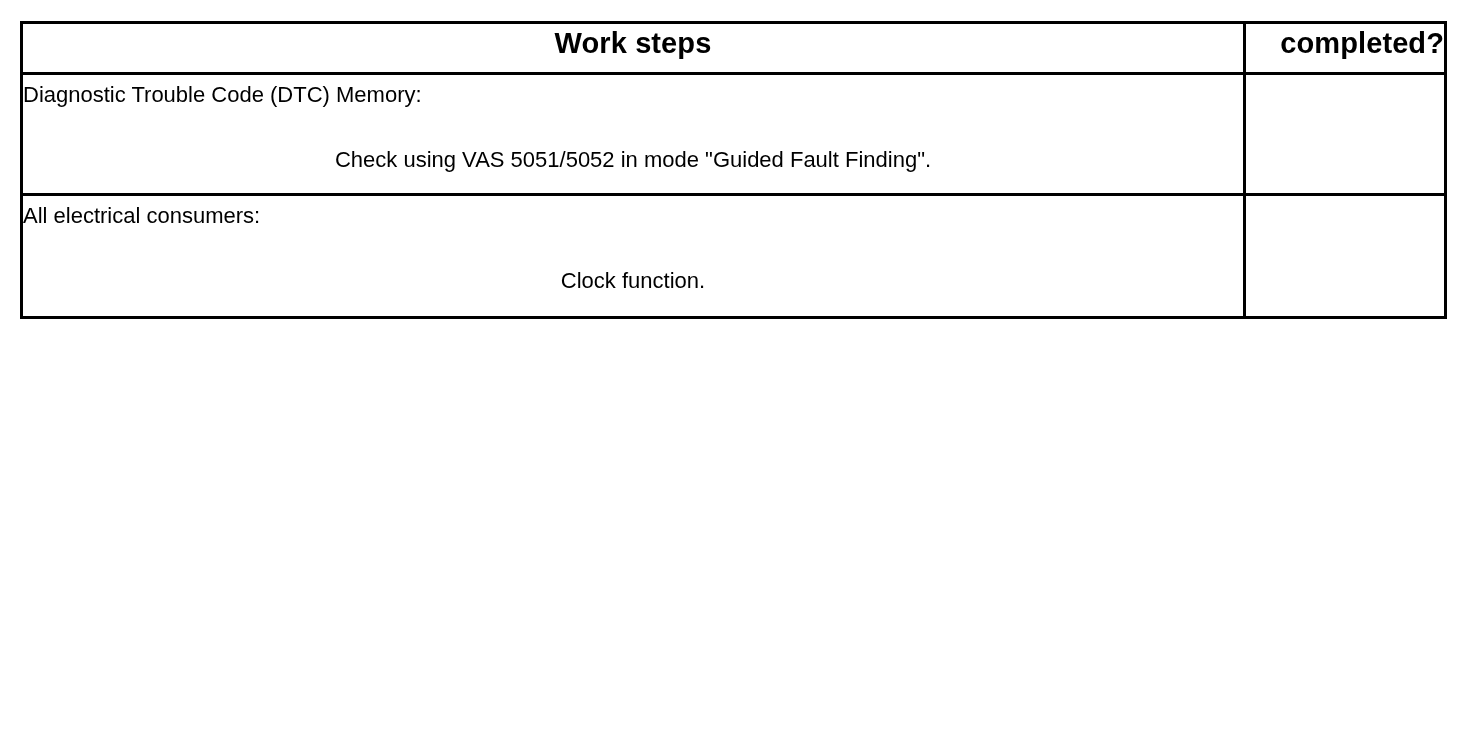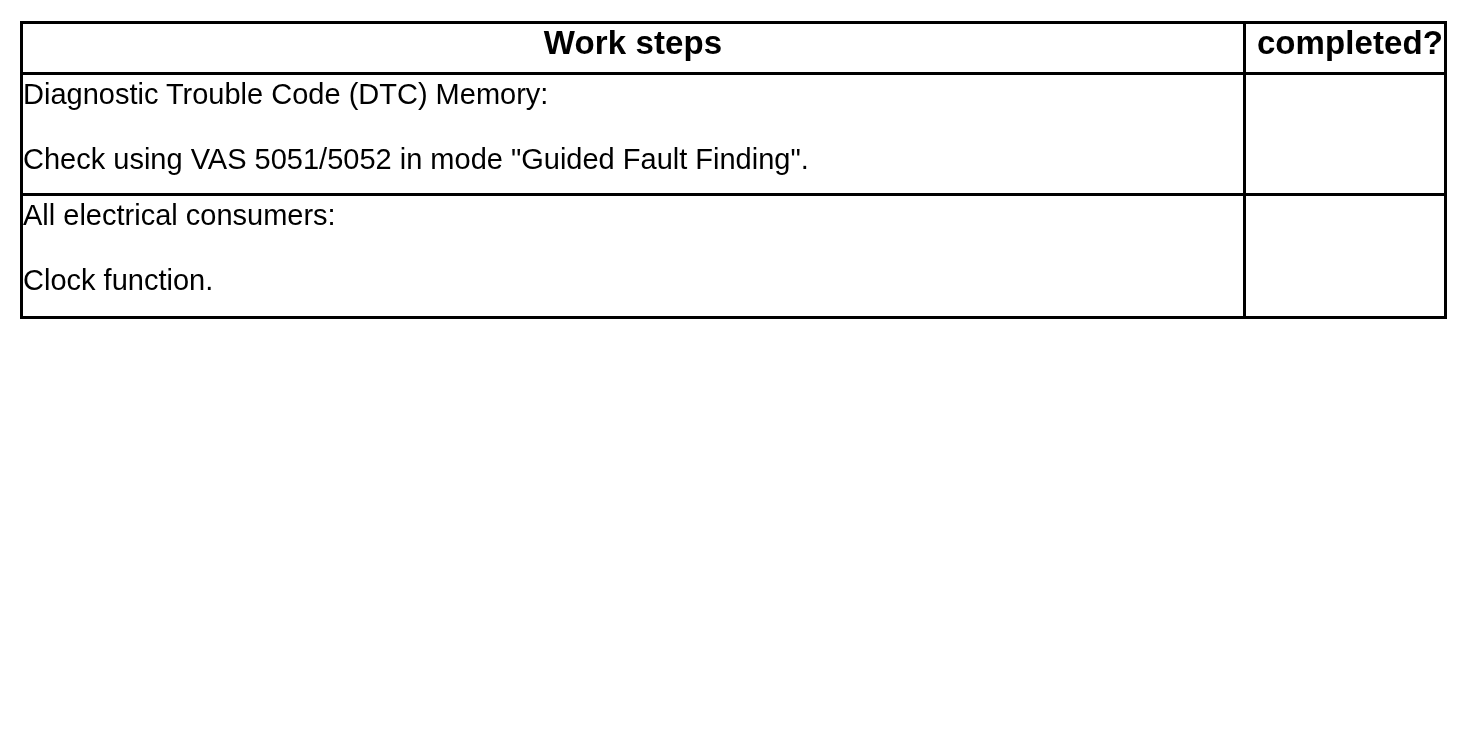--- a/index.html
+++ b/index.html
@@ -41,48 +41,50 @@
     border: 3px solid #000000;
     padding: 0;
     vertical-align: top;
     background: #ffffff;
   }
 
   
   .hdr-cell {
     height: 48px;
     padding: 6px 0 4px 11px;
-    font-size: 33px;
+    font-size: 29px;
     font-weight: bold;
     line-height: 38px;
     letter-spacing: 0.1px;
     white-space: nowrap;
   }
   .hdr-cell.done {
     padding-left: 10px;
+    text-align: right;
   }
 
   
   .step-cell {
     padding: 6px 0 6px 11px;
-    font-size: 29px;
+    font-size: 22px;
     line-height: 39px;
     font-weight: normal;
   }
   .step-title {
     display: block;
     white-space: nowrap;
   }
   .step-spacer {
     display: block;
     height: 26px;
   }
   .step-detail {
     display: block;
     white-space: nowrap;
+    text-align: center;
   }
 
   .done-cell {
     
   }
 
   
   tr.row-r0 .step-cell { height: 118px; }
   tr.row-r1 .step-cell { height: 118px; }
   tr.row-r2 .step-cell { height: 120px; }

